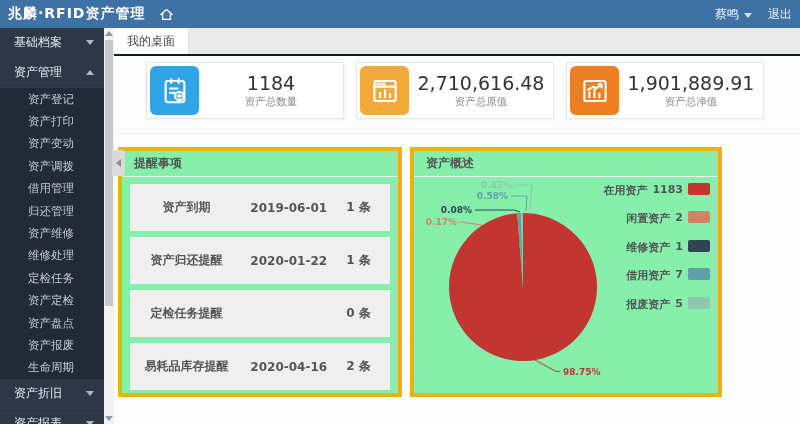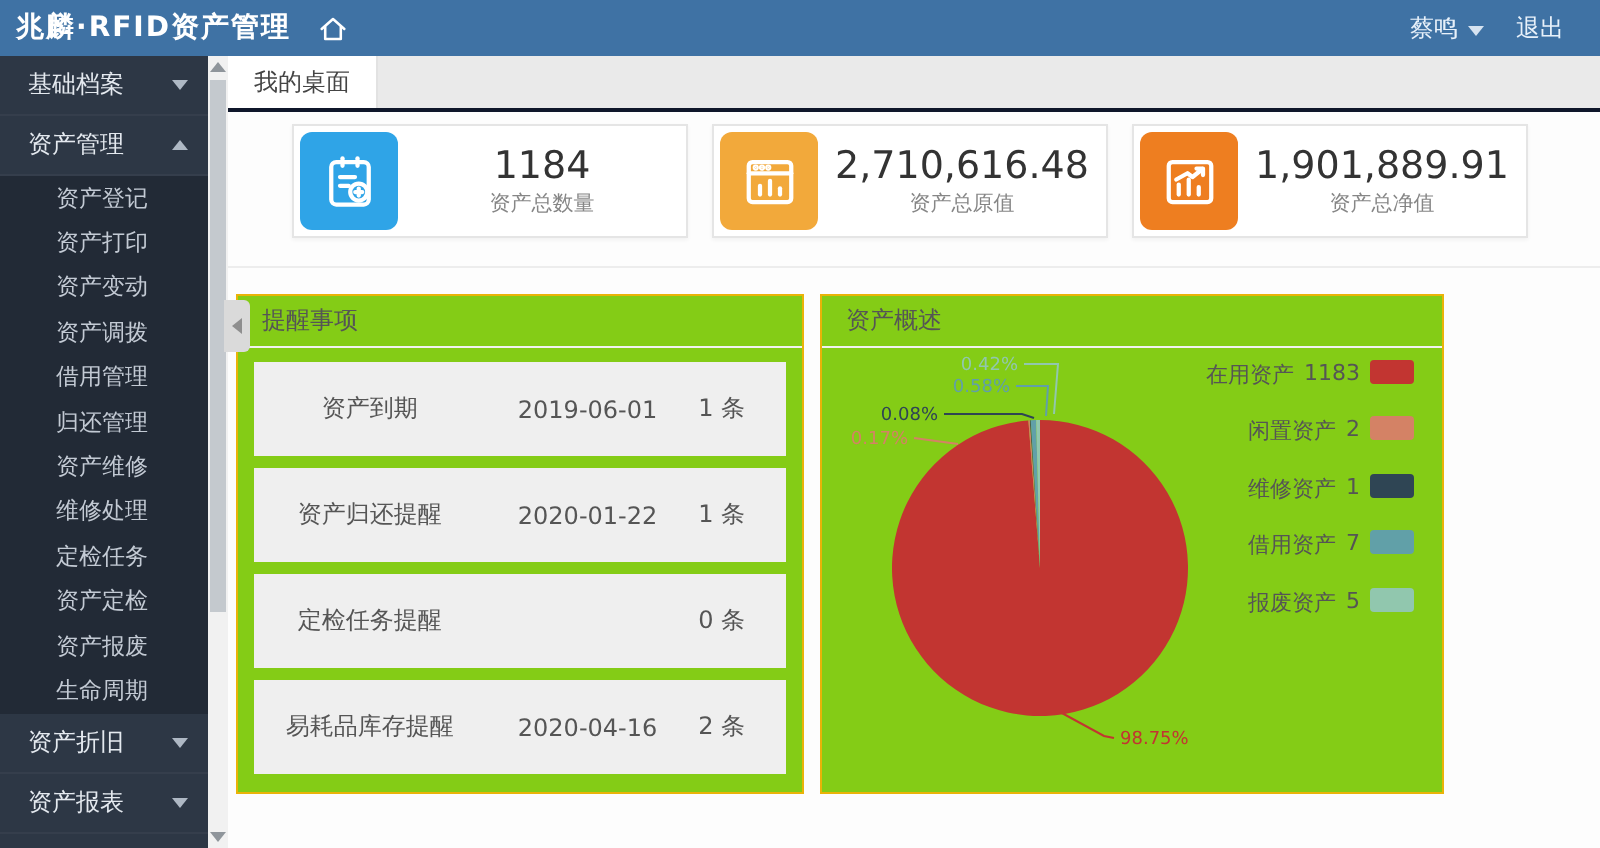--- a/index.html
+++ b/index.html
@@ -6,21 +6,21 @@
   html,body { width: 800px; height: 424px; }
   body { position: relative; overflow: hidden; background: #fff;
          font-family: "DejaVu Sans", "Liberation Sans", sans-serif; }
 
   
   .header { position:absolute; left:0; top:0; width:800px; height:28px;
             background:#3f72a4; display:flex; align-items:center; color:#fff; }
   .header-title { font-size:14px; font-weight:bold; margin-left:8px; letter-spacing:1px; }
   .home-icon { margin-left:12px; display:flex; align-items:center; }
   .header-right { margin-left:auto; display:flex; align-items:center; font-size:12px;
-                  color:#e8f1fa; padding-right:18px; }
+                  color:#e8f1fa; padding-right:8px; }
   .username { cursor:default; }
   .caret-down { width:0; height:0; border-left:4px solid transparent;
                 border-right:4px solid transparent; border-top:5px solid #d6e3f1;
                 margin:2px 16px 0 5px; }
 
   
   .sidebar { position:absolute; left:0; top:28px; width:104px; height:396px;
              background:#2d3745; overflow:hidden; }
   .side-item { height:30px; display:flex; align-items:center; padding:0 10px 0 14px;
                font-size:12px; color:#e4e9ef; border-bottom:1px solid rgba(255,255,255,.04); }
@@ -56,21 +56,21 @@
 
   .stat-card { position:absolute; top:6px; width:198px; height:57px; background:#fff;
                border:1px solid #e5e5e5; box-shadow:0 1px 2px rgba(0,0,0,.05);
                display:flex; align-items:center;margin-left:24px; }
   .card-icon { width:49px; height:49px; margin-left:3px; border-radius:6px;
                display:flex; align-items:center; justify-content:center; flex:none; }
   .card-text { flex:1; text-align:center; }
   .card-value { font-size:19px; color:#333; }
   .card-label { font-size:10.5px; color:#868686; margin-top:1px; }
 
-  .panel { position:absolute; background:#84cc16; border:1px solid #eab308; }
+  .panel { position:absolute; background:#86efac; border:4px solid #eab308;font-weight:bold; }
   .panel-title { height:26px; line-height:25px; padding-left:12px; font-size:12px;
                  color:#555; border-bottom:1px solid #f1f1f1; }
 
   .panel-reminder { left:4px; top:91px; width:284px; height:250px; }
   .reminder-body { padding:7px 8px 0 8px; }
   .reminder-row { height:47px; background:#efefef; margin-bottom:6px; display:flex;
                   align-items:center; font-size:12px; color:#555; }
   .rem-name  { flex:1.35; text-align:center; }
   .rem-date  { flex:1;    text-align:right; }
   .rem-count { flex:.75;  text-align:center; }
@@ -120,20 +120,21 @@
     <div class="sub-item">资产登记</div>
     <div class="sub-item">资产打印</div>
     <div class="sub-item">资产变动</div>
     <div class="sub-item">资产调拨</div>
     <div class="sub-item">借用管理</div>
     <div class="sub-item">归还管理</div>
     <div class="sub-item">资产维修</div>
     <div class="sub-item">维修处理</div>
     <div class="sub-item">定检任务</div>
     <div class="sub-item">资产定检</div>
+    <div class="sub-item">资产盘点</div>
     <div class="sub-item">资产报废</div>
     <div class="sub-item">生命周期</div>
   </div>
   <div class="side-item">
     <span>资产折旧</span>
     <span class="arr tri-down"></span>
   </div>
   <div class="side-item">
     <span>资产报表</span>
     <span class="arr tri-down"></span>

